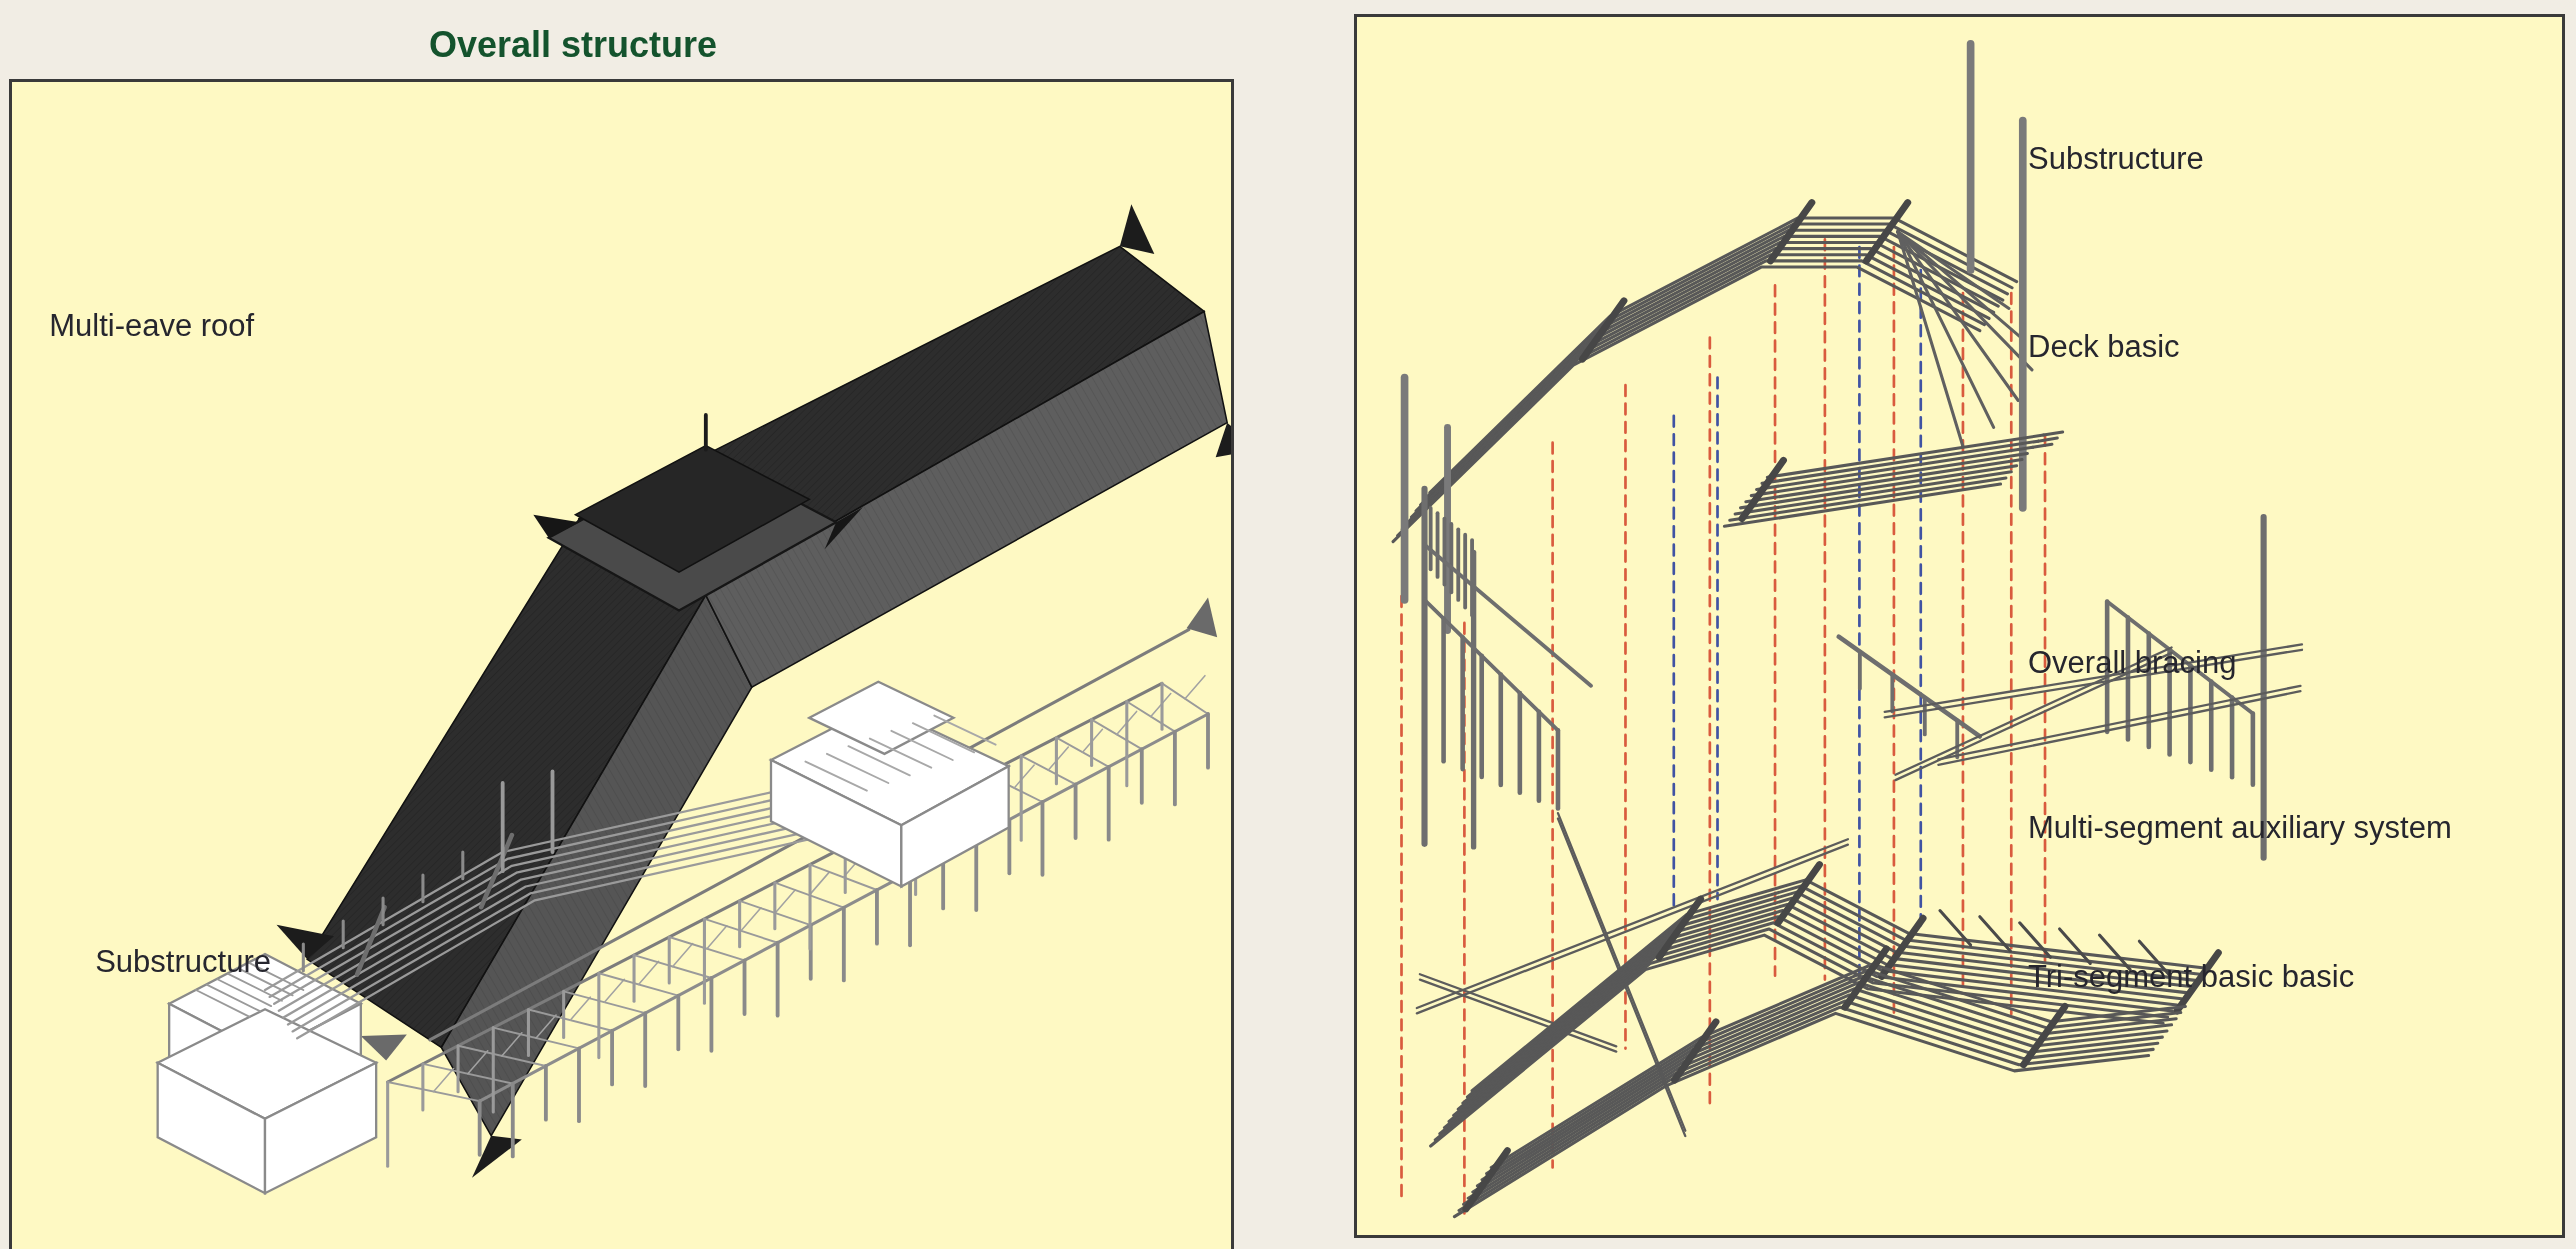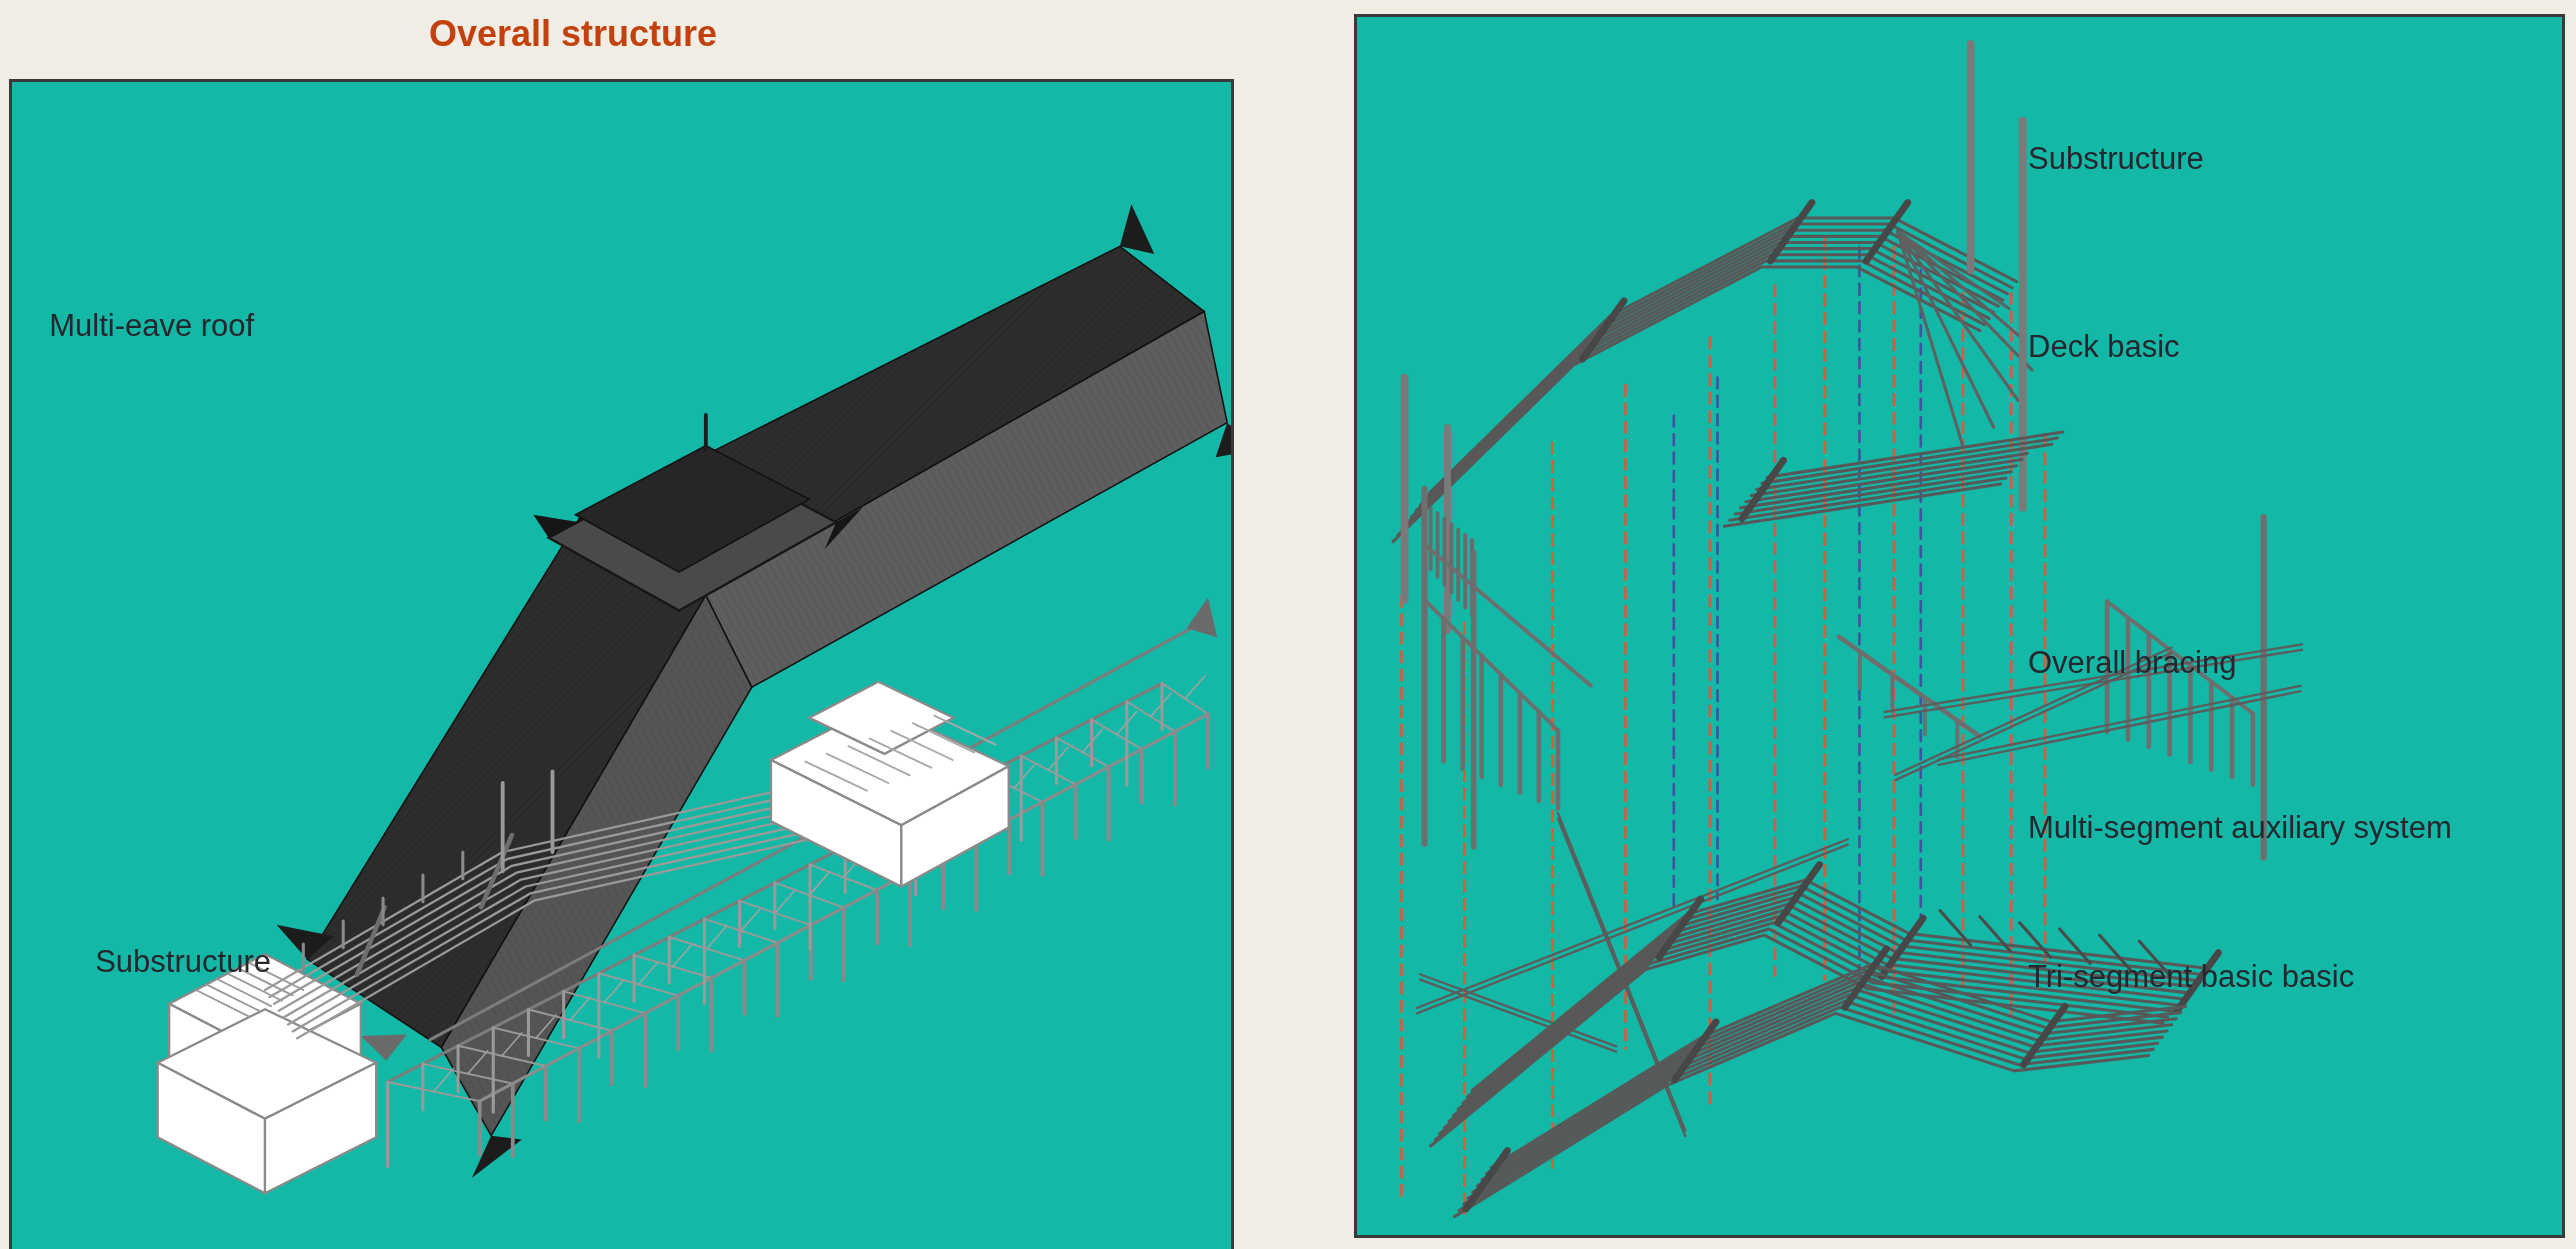--- a/index.html
+++ b/index.html
@@ -2,29 +2,29 @@
 <html style="font-size:12.3px"><head>
 <meta charset="utf-8">
 <style>
   html,body{margin:0;padding:0;}
   body{
     width:2576px;height:1249px;position:relative;overflow:hidden;
     background:#f1ede4;
     font-family:"Liberation Sans", sans-serif;
   }
   .panel{
-    position:absolute;background:#14b8a6;border:3.1px solid #3a3a3a;
+    position:absolute;background:#fef9c3;border:3.1px solid #3a3a3a;
     box-sizing:border-box;
   }
   #left-panel{left:9.2px;top:79px;width:1225px;height:1201px;}
   #right-panel{left:1354px;top:14px;width:1211px;height:1224px;}
   .panel svg{position:absolute;left:0;top:0;width:100%;height:100%;}
   #page-title{
-    position:absolute;left:429px;top:13px;
-    font-size:36px;font-weight:bold;color:#c2410c;letter-spacing:0px;
+    position:absolute;left:429px;top:24px;
+    font-size:36px;font-weight:bold;color:#14532d;letter-spacing:0px;
     white-space:nowrap;
   }
   .diagram-label{
     position:absolute;font-size:31px;color:#26262e;white-space:nowrap;
     line-height:1.0;
   }
   .diagram-label .line{display:block;}
   #label-super{width:203px;text-align:right;line-height:46px;}
   .rp-label{left:671px;}
 </style>

